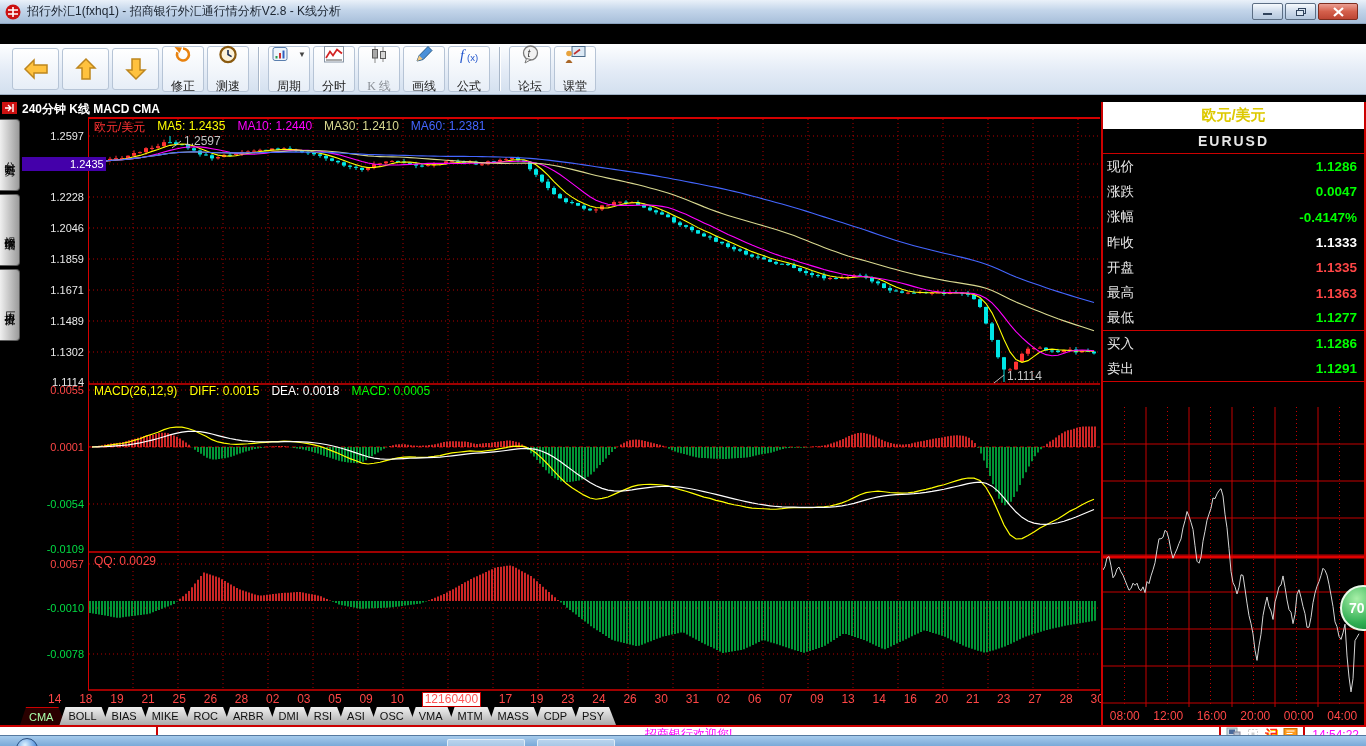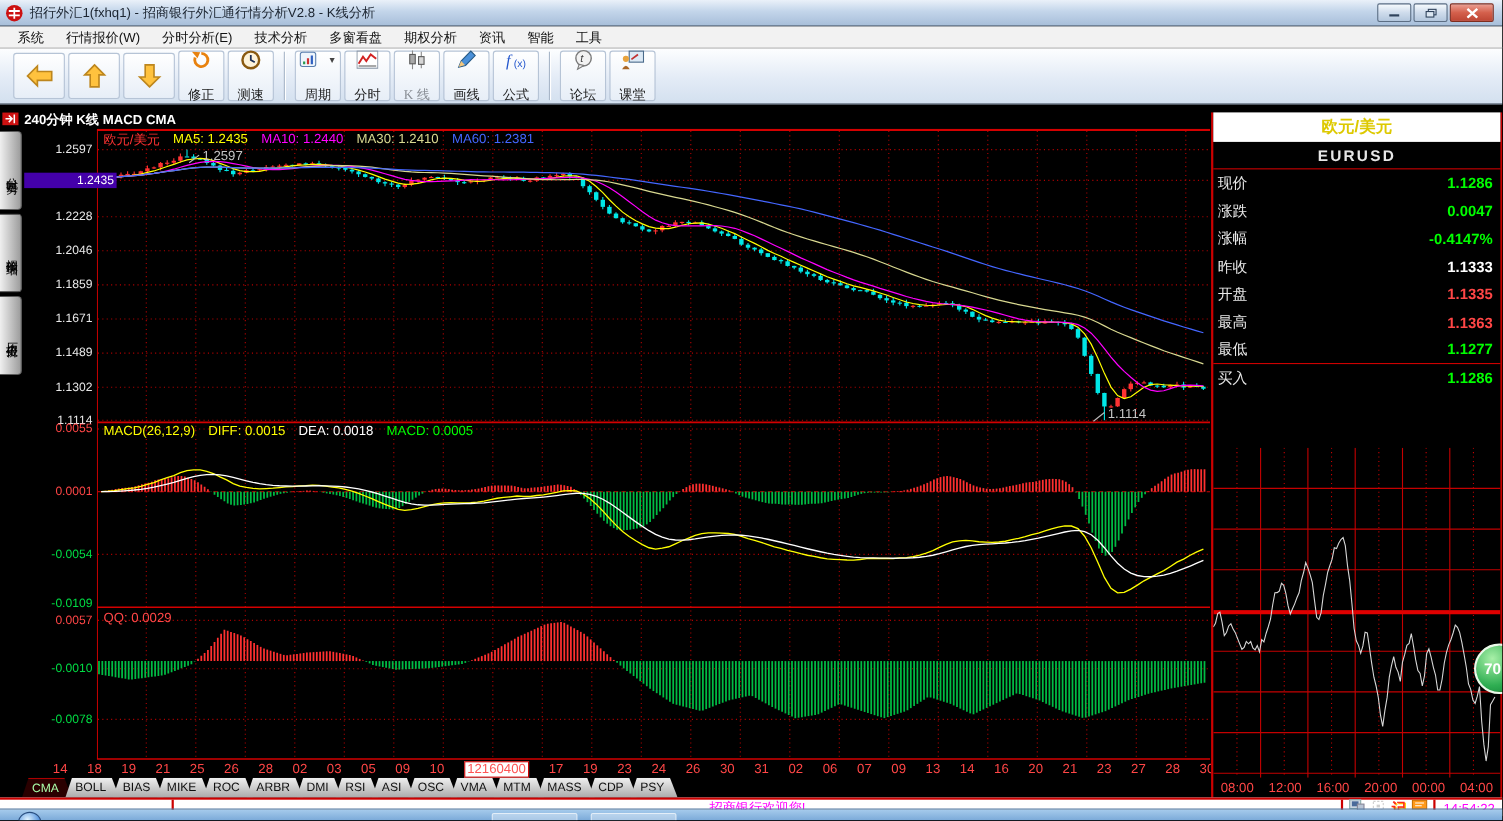--- a/index.html
+++ b/index.html
@@ -88,31 +88,20 @@
           </svg>
         </span>
       <span class="win-btn close">
           <svg width="11" height="10">
             <path d="M1 1 L10 9 M10 1 L1 9" stroke="#fff" stroke-width="2.2"></path>
           </svg>
         </span>
     </div>
   </div>
 
-  <div class="menubar" id="menubar">
-      <span class="menu-item">系统</span>
-      <span class="menu-item">行情报价(W)</span>
-      <span class="menu-item">分时分析(E)</span>
-      <span class="menu-item">技术分析</span>
-      <span class="menu-item">多窗看盘</span>
-      <span class="menu-item">期权分析</span>
-      <span class="menu-item">资讯</span>
-      <span class="menu-item">智能</span>
-      <span class="menu-item">工具</span>
-    </div>
 
   <div class="toolbar" id="toolbar">
       <div class="tb-btn tb-arrow">
         <div class="icon-row">
           <svg width="28" height="24" viewBox="0 0 26 24">
             <path d="M11 3 L2 12 L11 21 L11 16 L24 16 L24 8 L11 8 Z" fill="#ffc23e" stroke="#bd861e" stroke-width="1.5"></path>
           </svg>
         </div>
       </div>
       <div class="tb-btn tb-arrow">
@@ -1442,20 +1431,24 @@
             <span class="q-val" style="color: rgb(255, 70, 70);">1.1363</span>
           </div>
           <div class="q-row sep">
             <span class="q-lbl">最低</span>
             <span class="q-val" style="color: rgb(0, 255, 0);">1.1277</span>
           </div>
           <div class="q-row">
             <span class="q-lbl">买入</span>
             <span class="q-val" style="color: rgb(0, 255, 0);">1.1286</span>
           </div>
+          <div class="q-row sep">
+            <span class="q-lbl">卖出</span>
+            <span class="q-val" style="color: rgb(0, 255, 0);">1.1291</span>
+          </div>
         </div>
       <svg id="miniSvg" width="261" height="300">
           <line x1="0" y1="37" x2="261" y2="37" stroke="#c40000" stroke-width="1"></line>
           <line x1="0" y1="74" x2="261" y2="74" stroke="#c40000" stroke-width="1"></line>
           <line x1="0" y1="111" x2="261" y2="111" stroke="#c40000" stroke-width="1"></line>
           <line x1="0" y1="148" x2="261" y2="148" stroke="#c40000" stroke-width="1"></line>
           <line x1="0" y1="185" x2="261" y2="185" stroke="#c40000" stroke-width="1"></line>
           <line x1="0" y1="222" x2="261" y2="222" stroke="#c40000" stroke-width="1"></line>
           <line x1="0" y1="259" x2="261" y2="259" stroke="#c40000" stroke-width="1"></line>
           <line x1="0" y1="296" x2="261" y2="296" stroke="#c40000" stroke-width="1"></line>

